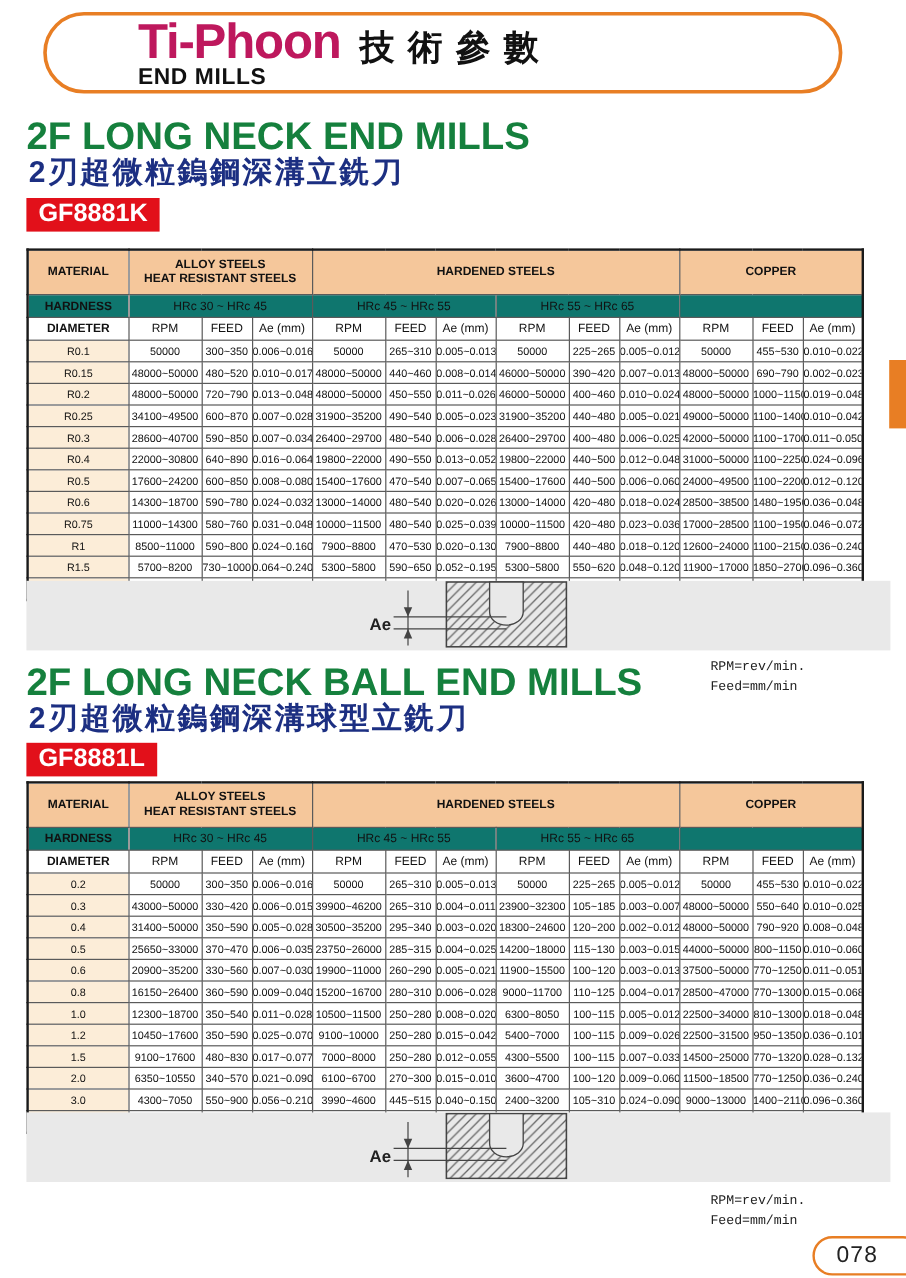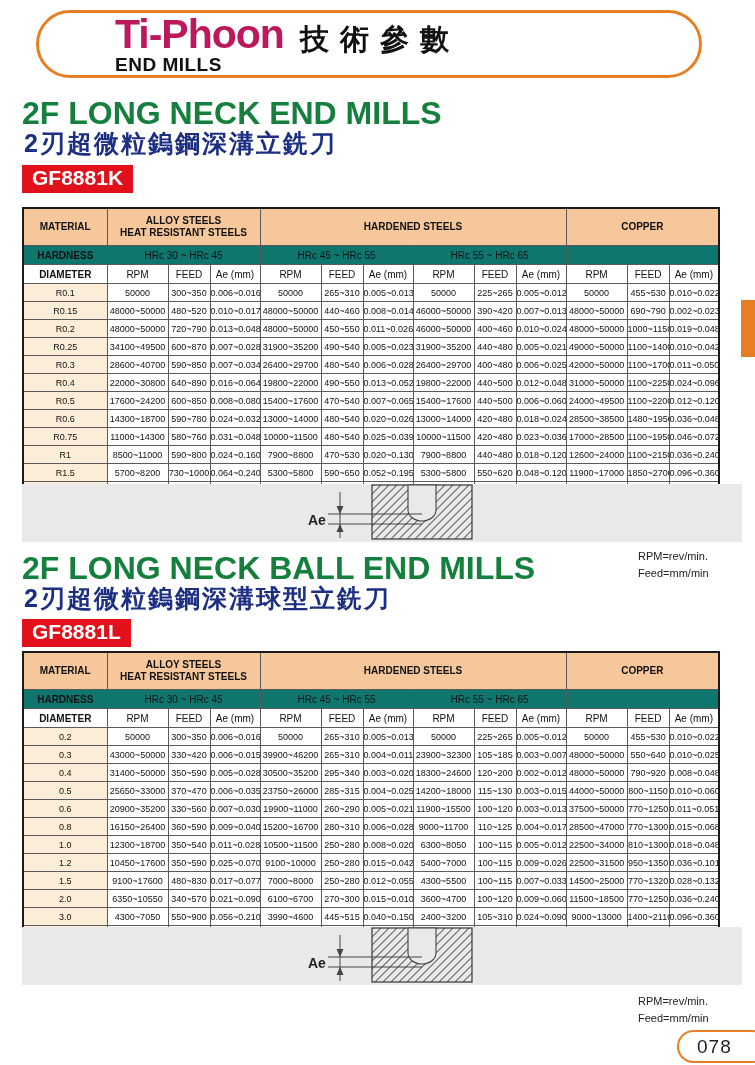--- a/index.html
+++ b/index.html
@@ -37,21 +37,21 @@
   .spec .drow th{height:18px;background:#fff;font-weight:normal;}
   .spec .drow .mat{font-weight:bold;}
   .spec tbody td{background:#fff;height:17px;}
   .spec tbody td.dcol{background:#FCEDD8;}
 
   
   .strip{position:absolute;left:22px;width:720px;height:58px;background:#E9E9E9;
          display:flex;align-items:flex-start;justify-content:center;}
 
   
-  .note{position:absolute;left:638px;font-size:11px;line-height:1.5;color:#222;}
+  .note{position:absolute;left:592px;font-size:11px;line-height:1.5;color:#222;font-family:Liberation Mono, monospace;}
 
   
   .page-pill{position:absolute;top:1030px;right:-14px;width:88px;height:29px;
              border:2.5px solid #E87E24;border-radius:17px;background:#fff;
              display:flex;align-items:center;font-size:19px;color:#222;}
   .page-pill span{margin-left:18px;letter-spacing:1px;text-align:right;}
 </style>
 </head>
 <body>
 

